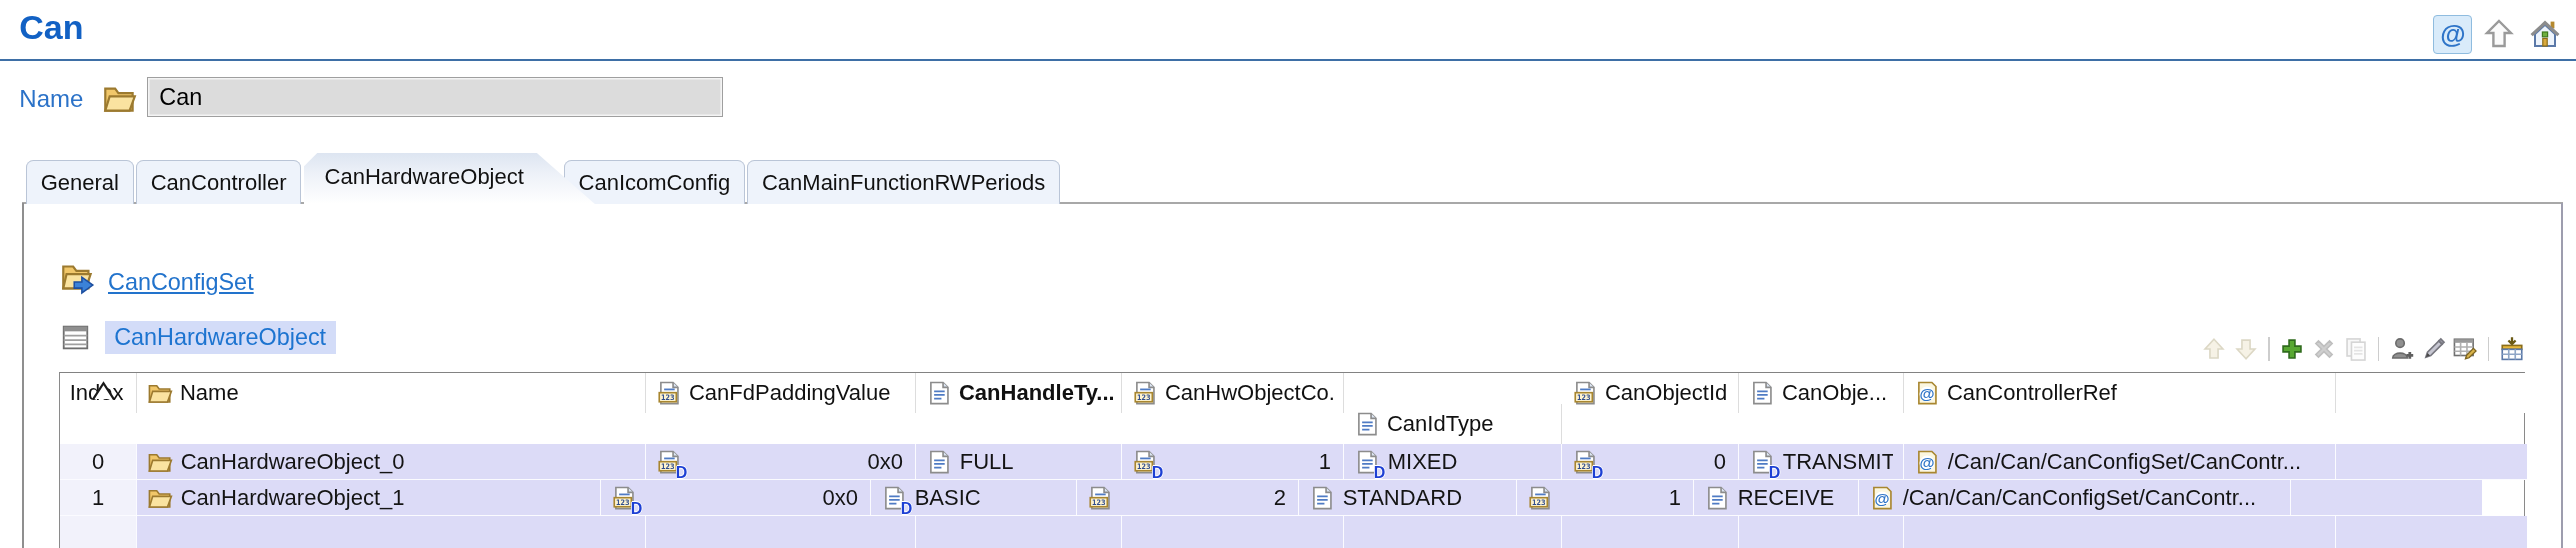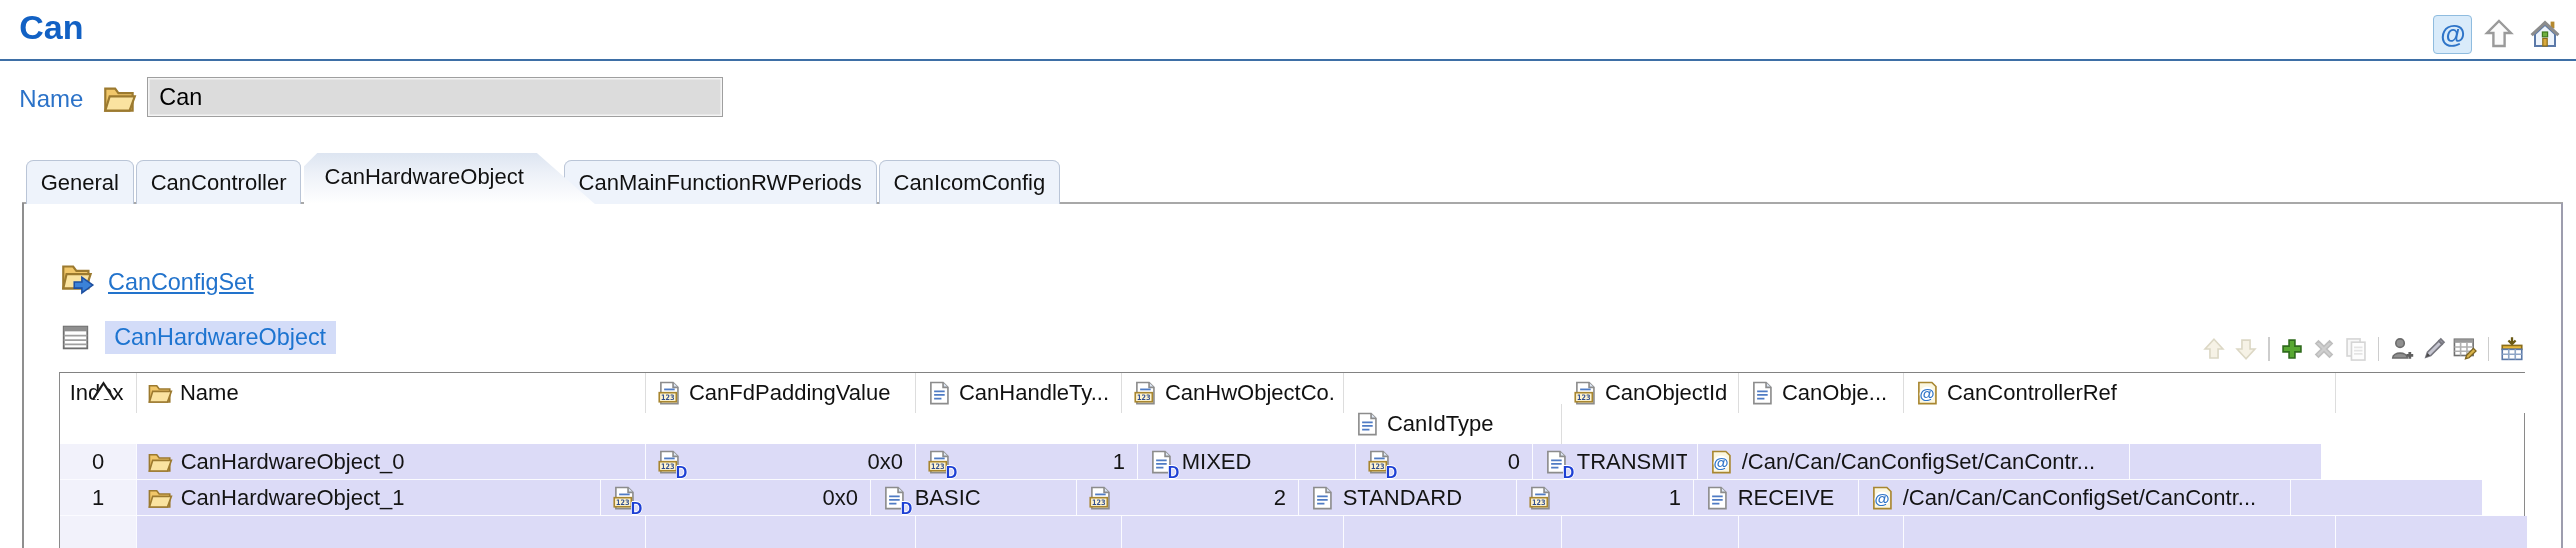--- a/index.html
+++ b/index.html
@@ -111,22 +111,22 @@
       </svg></span>
   <div class="name-input">
     <span>Can</span>
   </div>
 
   <div class="tabbar" id="tabbar">
     <div class="baseline"></div>
   <div class="tab">General</div>
       <div class="tab">CanController</div>
       <div class="tab selected">CanHardwareObject</div>
+      <div class="tab">CanIcomConfig</div>
       <div class="tab">CanMainFunctionRWPeriods</div>
-      <div class="tab">CanIcomConfig</div>
     </div>
 
   <div class="edge l"></div>
   <div class="edge r"></div>
 
   <div class="configset-row">
     <span class="icon">
         <svg viewBox="0 0 16 16">
           <path d="M1.5 12.5 V2.5 H6 L7.5 4.5 H13 V12.5 Z" fill="#f1c76a" stroke="#9c7a2f"></path>
           <path d="M3 6 H14 L11.8 12.5 H1.5 Z" fill="#fae3a0" stroke="#9c7a2f"></path>
@@ -247,21 +247,21 @@
             <svg viewBox="0 0 16 16" style="font-size:27px">
               <path d="M3 1.5 H10.5 L13.5 4.5 V14.5 H3 Z" fill="#ffffff" stroke="#8c8c8c"></path>
               <path d="M10.5 1.5 V4.5 H13.5" fill="#dce6f4" stroke="#8c8c8c"></path>
               <path d="M5 5.8 H11.5" stroke="#4f7bc4" stroke-width="1.1"></path>
               <rect x="2" y="7.8" width="10.5" height="5.6" fill="#fdf3d0" stroke="#a8862f"></rect>
               <text x="7.2" y="12.4" font-size="4.6" fill="#2c4a8c" text-anchor="middle" font-weight="bold" font-family="DejaVu Sans Mono, monospace">123</text>
             </svg>
           </span>
           <span class="lbl">CanFdPaddingValue</span>
         </div>
-        <div class="th" style="width: 206px;">
+        <div class="th" style="width: 206px; font-weight: bold;">
           <span class="icon">
             <svg viewBox="0 0 16 16">
               <path d="M3 1.5 H10.5 L13.5 4.5 V14.5 H3 Z" fill="#ffffff" stroke="#8c8c8c"></path>
               <path d="M10.5 1.5 V4.5 H13.5" fill="#dce6f4" stroke="#8c8c8c"></path>
               <path d="M5 7 H11.5 M5 9.2 H11.5 M5 11.4 H9.5" stroke="#4f7bc4" stroke-width="1.1" fill="none"></path>
             </svg>
           </span>
           <span class="lbl">CanHandleTy...</span>
         </div>
         <div class="th" style="width: 222px;">
@@ -336,20 +336,30 @@
             <svg viewBox="0 0 16 16" style="font-size:27px">
               <path d="M3 1.5 H10.5 L13.5 4.5 V14.5 H3 Z" fill="#ffffff" stroke="#8c8c8c"></path>
               <path d="M10.5 1.5 V4.5 H13.5" fill="#dce6f4" stroke="#8c8c8c"></path>
               <path d="M5 5.8 H11.5" stroke="#4f7bc4" stroke-width="1.1"></path>
               <rect x="2" y="7.8" width="10.5" height="5.6" fill="#fdf3d0" stroke="#a8862f"></rect>
               <text x="7.2" y="12.4" font-size="4.6" fill="#2c4a8c" text-anchor="middle" font-weight="bold" font-family="DejaVu Sans Mono, monospace">123</text>
             </svg>
             <span class="dbadge">D</span>
           </span>
           <span class="lbl">0x0</span>
+        </div>
+        <div class="td" style="width: 206px;">
+          <span class="icon">
+            <svg viewBox="0 0 16 16">
+              <path d="M3 1.5 H10.5 L13.5 4.5 V14.5 H3 Z" fill="#ffffff" stroke="#8c8c8c"></path>
+              <path d="M10.5 1.5 V4.5 H13.5" fill="#dce6f4" stroke="#8c8c8c"></path>
+              <path d="M5 7 H11.5 M5 9.2 H11.5 M5 11.4 H9.5" stroke="#4f7bc4" stroke-width="1.1" fill="none"></path>
+            </svg>
+          </span>
+          <span class="lbl">FULL</span>
         </div>
         <div class="td al-right" style="width: 222px;">
           <span class="icon">
             <svg viewBox="0 0 16 16" style="font-size:27px">
               <path d="M3 1.5 H10.5 L13.5 4.5 V14.5 H3 Z" fill="#ffffff" stroke="#8c8c8c"></path>
               <path d="M10.5 1.5 V4.5 H13.5" fill="#dce6f4" stroke="#8c8c8c"></path>
               <path d="M5 5.8 H11.5" stroke="#4f7bc4" stroke-width="1.1"></path>
               <rect x="2" y="7.8" width="10.5" height="5.6" fill="#fdf3d0" stroke="#a8862f"></rect>
               <text x="7.2" y="12.4" font-size="4.6" fill="#2c4a8c" text-anchor="middle" font-weight="bold" font-family="DejaVu Sans Mono, monospace">123</text>
             </svg>

